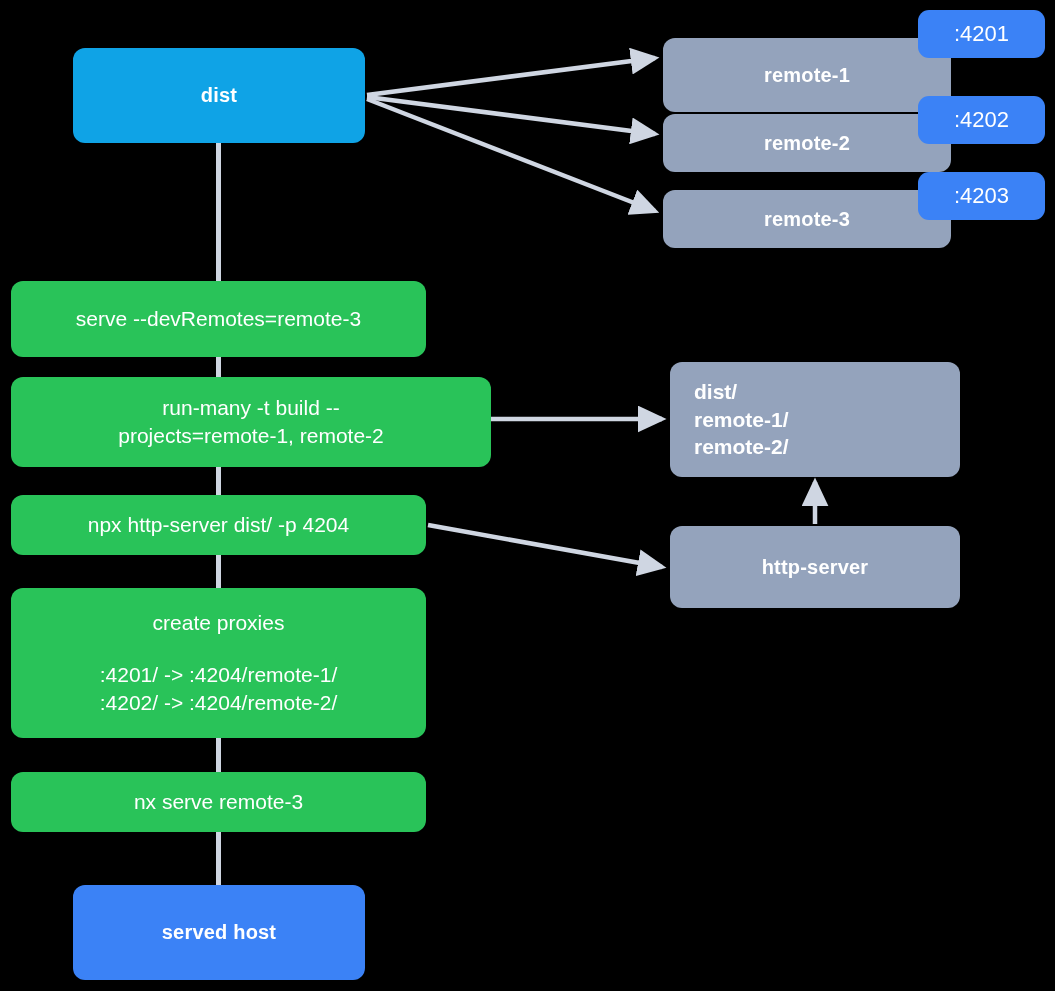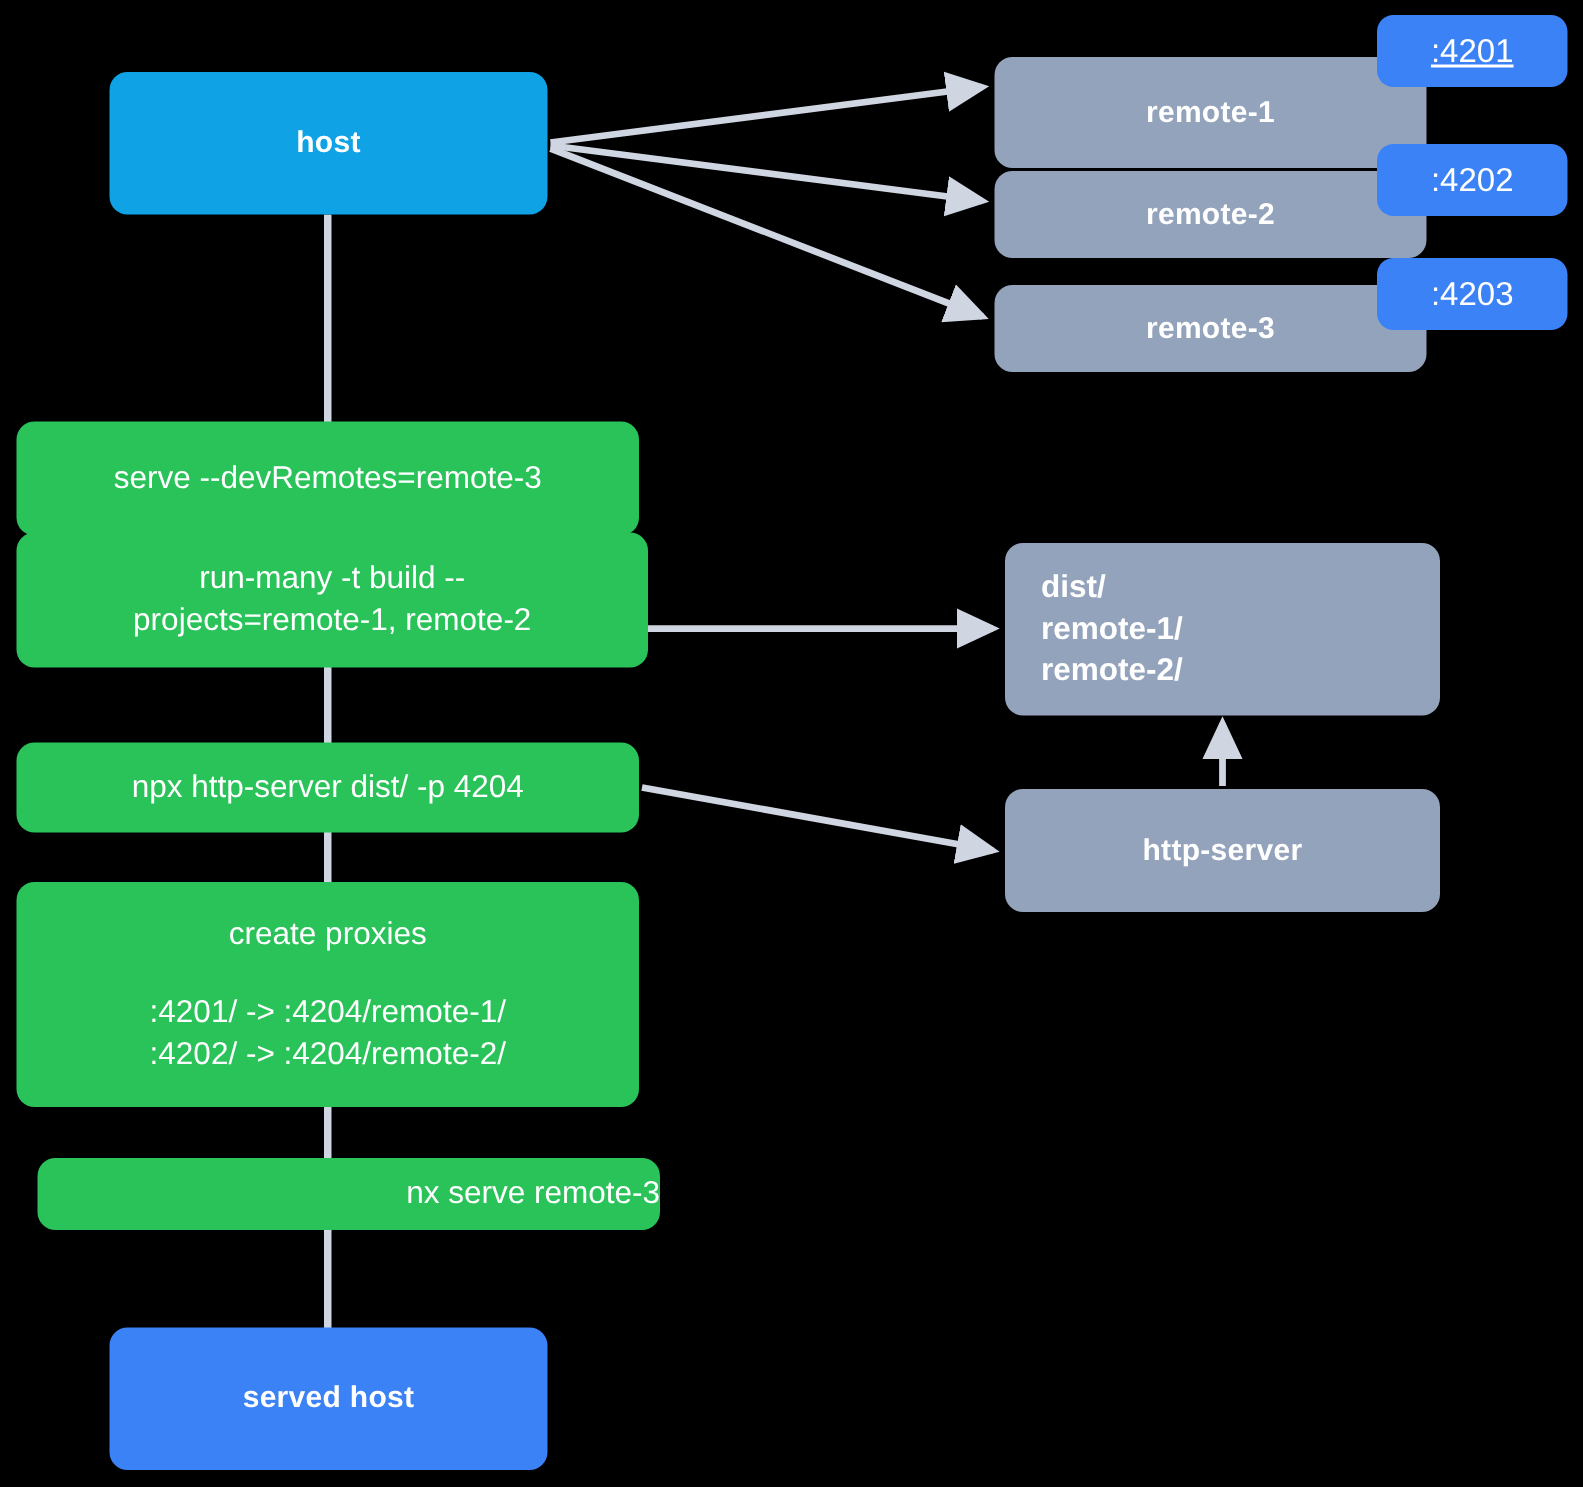--- a/index.html
+++ b/index.html
@@ -119,27 +119,27 @@
       <path d="M367,95 L655,58"></path>
       <path d="M367,97 L655,134"></path>
       <path d="M367,99 L655,211"></path>
       <path d="M428,419 L662,419"></path>
       <path d="M428,525 L662,567"></path>
       <path d="M815,524 L815,482"></path>
     </g>
   </svg>
 
   <div class="node node-host" style="left:73px; top:48px; width:292px; height:95px;">
-    <span>host</span>
+    <span>dist</span>
   </div>
 
   <div class="node node-gray bold" style="left:663px; top:38px; width:288px; height:74px;">
     <span>remote-1</span>
   </div>
-  <div class="badge-port" style="left:918px; top:10px; width:127px; height:48px;text-decoration:underline;">
+  <div class="badge-port" style="left:918px; top:10px; width:127px; height:48px;">
     <span>:4201</span>
   </div>
 
   <div class="node node-gray bold" style="left:663px; top:114px; width:288px; height:58px;">
     <span>remote-2</span>
   </div>
   <div class="badge-port" style="left:918px; top:96px; width:127px; height:48px;">
     <span>:4202</span>
   </div>
 
@@ -147,37 +147,37 @@
     <span>remote-3</span>
   </div>
   <div class="badge-port" style="left:918px; top:172px; width:127px; height:48px;">
     <span>:4203</span>
   </div>
 
   <div class="node node-cmd" style="left:11px; top:281px; width:415px; height:76px;">
     <span>serve --devRemotes=remote-3</span>
   </div>
 
-  <div class="node node-cmd" style="left:11px; top:355px; width:421px; height:90px;">
+  <div class="node node-cmd" style="left:11px; top:377px; width:480px; height:90px;">
     <span class="cmd-line">run-many -t build --</span>
     <span class="cmd-line">projects=remote-1, remote-2</span>
   </div>
 
   <div class="node node-cmd" style="left:11px; top:495px; width:415px; height:60px;">
     <span>npx http-server dist/ -p 4204</span>
   </div>
 
   <div class="node node-cmd" style="left:11px; top:588px; width:415px; height:150px;">
     <span class="cmd-line">create proxies</span>
     <span class="cmd-gap"></span>
     <span class="cmd-line">:4201/ -&gt; :4204/remote-1/</span>
     <span class="cmd-line">:4202/ -&gt; :4204/remote-2/</span>
   </div>
 
-  <div class="node node-cmd" style="left:25px; top:772px; width:415px; height:48px;align-items:flex-end;">
+  <div class="node node-cmd" style="left:11px; top:772px; width:415px; height:60px;">
     <span>nx serve remote-3</span>
   </div>
 
   <div class="node node-servedhost" style="left:73px; top:885px; width:292px; height:95px;">
     <span>served host</span>
   </div>
 
   <div class="node node-gray" style="left:670px; top:362px; width:290px; height:115px; align-items:flex-start; justify-content:center;">
     <span class="cmd-line dist-inner">dist/</span>
     <span class="cmd-line dist-inner dist-indent">remote-1/</span>

